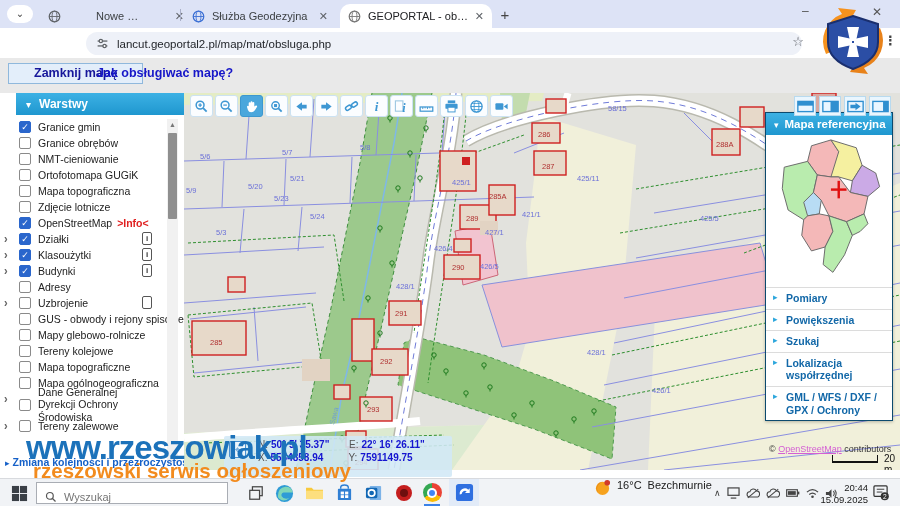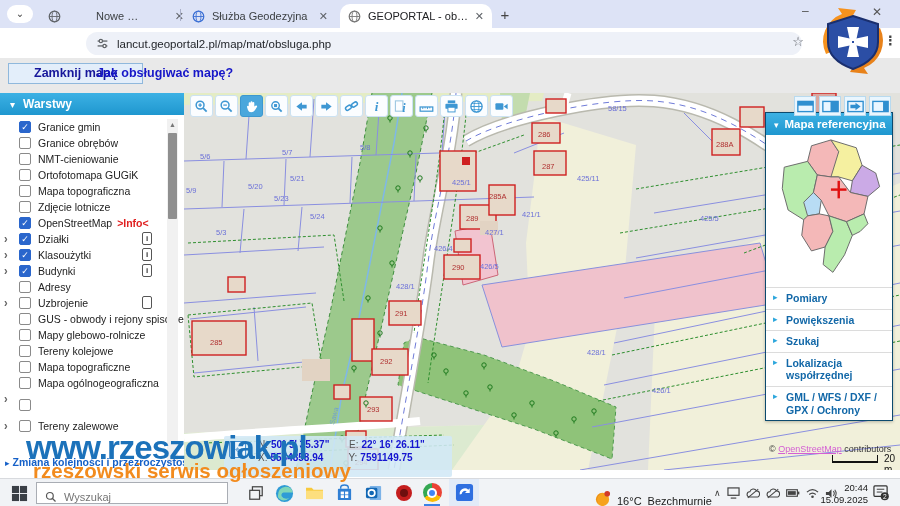--- a/index.html
+++ b/index.html
@@ -28,21 +28,21 @@
   #winmin{left:802px;top:4px;color:#555;font-size:12px}
   #winclose{left:872px;top:5px;color:#555;font-size:12px}
 
   
   #pageheader{left:0;top:58px;width:900px;height:35px;background:#e9e9e9}
   #closemap{left:8px;top:5px;height:21px;padding:0 25px;background:#e3eefa;border:1px solid #8fb8dc;font-size:12.5px;font-weight:bold;color:#16169a;line-height:19px}
   #helplink{left:97px;top:8px;font-size:12.5px;font-weight:bold;color:#1616c8}
 
   
   #sidebar{left:0;top:93px;width:184px;height:377px;background:#fff}
-  #sbheader{left:0;top:0;width:184px;height:22px;background:linear-gradient(#3cb1e4,#1f97cf);color:#fff;font-size:12px;font-weight:bold;line-height:22px;padding-left:10px}
+  #sbheader{left:16px;top:0;width:184px;height:22px;background:linear-gradient(#3cb1e4,#1f97cf);color:#fff;font-size:12px;font-weight:bold;line-height:22px;padding-left:10px}
   #sbheader .caret{margin-right:8px;font-size:10px}
   #layerlist{left:0;top:26px;width:166px}
   .lrow{position:relative;height:16px;display:flex;align-items:center;padding-left:38px;font-size:10.5px;color:#222;white-space:nowrap}
   .lrow.tall{height:27px;white-space:normal;line-height:1.15;padding-right:26px}
   .lrow .exp{position:absolute;left:4px;top:1px;color:#666;font-size:11px;font-weight:bold;transform:scaleY(1.2)}
   .cb{position:absolute;left:19px;width:12px;height:12px;border:1px solid #8a8a8a;border-radius:2px;background:#fff}
   .cb.on{background:#2a66cc;border-color:#2a66cc;color:#fff;font-size:9px;text-align:center;line-height:11px}
   .osmred{color:#e02020;margin-left:5px;font-weight:bold}
   .infoic{position:absolute;right:14px;top:1px;width:10px;height:13px;border:1px solid #555;border-radius:2px;font-size:8px;font-weight:bold;color:#333;text-align:center;line-height:12px;background:#fff}
   #sbscroll{left:167px;top:26px;width:11px;height:344px;background:#f1f1f1}
@@ -89,21 +89,21 @@
   #logo{left:812px;top:2px;z-index:45}
 
   
   #taskbar{left:0;top:478px;width:900px;height:28px;background:#f1f3f6;border-top:1px solid #d8dade}
   .tbi{position:absolute;top:3px;width:22px;height:22px;display:flex;align-items:center;justify-content:center}
   #tsearch{position:absolute;left:36px;top:3px;width:192px;height:22px;background:#fff;border:1px solid #a9adb4;display:flex;align-items:flex-end;padding-left:8px}
   #tsearch input{border:0;outline:0;font-size:11px;color:#444;width:150px;margin-left:7px;font-family:inherit;background:transparent}
   .tile{position:absolute;top:0;width:30px;height:27px;display:flex;align-items:center;justify-content:center}
   .tile.activeapp{background:#e2ebf8}
   .underl{position:absolute;bottom:0;left:7px;width:16px;height:2px;background:#3b82e8}
-  #weatherbox{position:absolute;left:594px;top:0;height:28px;display:flex;align-items:flex-end;gap:6px;font-size:11px;color:#1a1a1a}
+  #weatherbox{position:absolute;left:594px;top:0;height:28px;display:flex;align-items:flex-start;gap:6px;font-size:11px;color:#1a1a1a}
   #tray{position:absolute;left:714px;top:0;height:28px;display:flex;align-items:center;gap:6px;color:#3a3a3a}
   #clock{position:absolute;left:820px;top:3px;width:48px;font-size:9.5px;color:#1a1a1a;text-align:right;line-height:1.25}
   #notif{position:absolute;left:872px;top:6px}
 </style>
 </head>
 <body>
 <div id="screen">
 
 <div class="abs" id="tabstrip">
   <div class="abs" id="tabsearch">⌄</div>
@@ -240,20 +240,21 @@
           <span class="cb"></span>
           <span>Mapa topograficzne</span>
         </div>
         <div class="lrow">
           <span class="cb"></span>
           <span>Mapa ogólnogeograficzna</span>
         </div>
         <div class="lrow tall">
           <span class="exp">›</span>
           <span class="cb"></span>
+          <span>Dane Generalnej Dyrekcji Ochrony Środowiska</span>
         </div>
         <div class="lrow">
           <span class="exp">›</span>
           <span class="cb"></span>
           <span>Tereny zalewowe</span>
         </div>
       </div>
   <div class="abs" id="sbscroll"></div>
   <div class="abs" id="sbup">▲</div>
   <div class="abs" id="sbthumb"></div>

